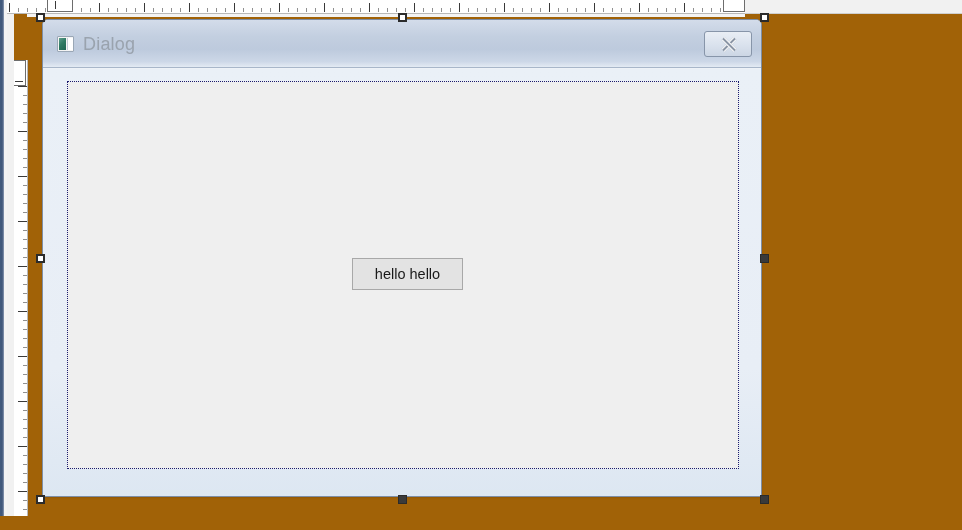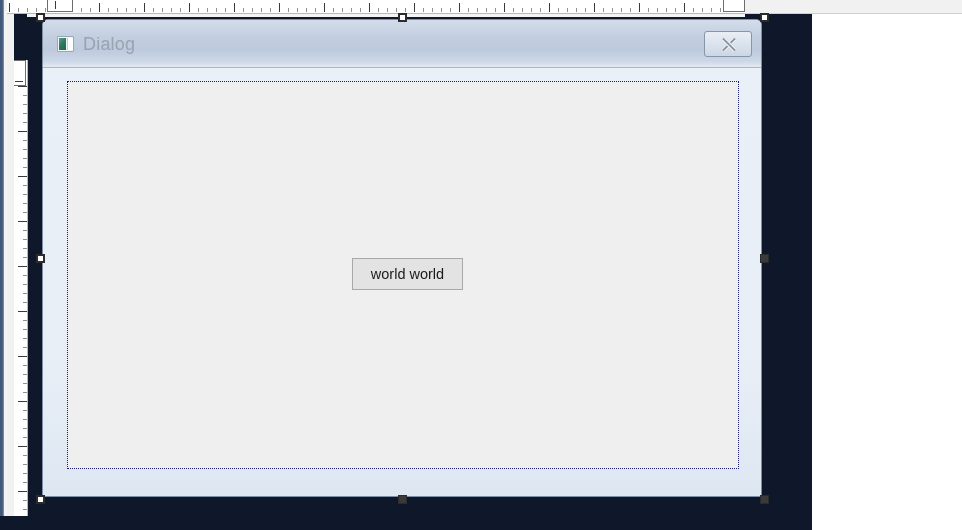--- a/index.html
+++ b/index.html
@@ -12,23 +12,23 @@
     height: 530px;
     overflow: hidden;
     font-family: "Liberation Sans", sans-serif;
     position: relative;
   }
 
   
   #app {
     position: absolute;
     left: 0; top: 0;
-    width: 812px;
+    width: 962px;
     height: 530px;
-    background: #0f172a;
+    background: #a16207;
   }
 
   
   .edge-stripe {
     position: absolute;
     left: 0; top: 0;
     width: 4px;
     height: 516px;
     background: linear-gradient(to right, #415a7d 0%, #41577a 55%, #8d9cb4 100%);
   }
@@ -497,21 +497,21 @@
         </span>
         <span class="title-text">Dialog</span>
 
         <span class="close-button">
           <span class="close-glyph"></span>
         </span>
       </div>
 
       <div class="dialog-body">
         <div class="form-area">
-          <button class="hello-button">world world</button>
+          <button class="hello-button">hello hello</button>
         </div>
       </div>
 
     </div>
   </div>
 
   <div id="handles-layer">
       <div class="handle hollow" style="left: 36px; top: 13px;"></div>
       <div class="handle hollow" style="left: 398px; top: 13px;"></div>
       <div class="handle hollow" style="left: 760px; top: 13px;"></div>

